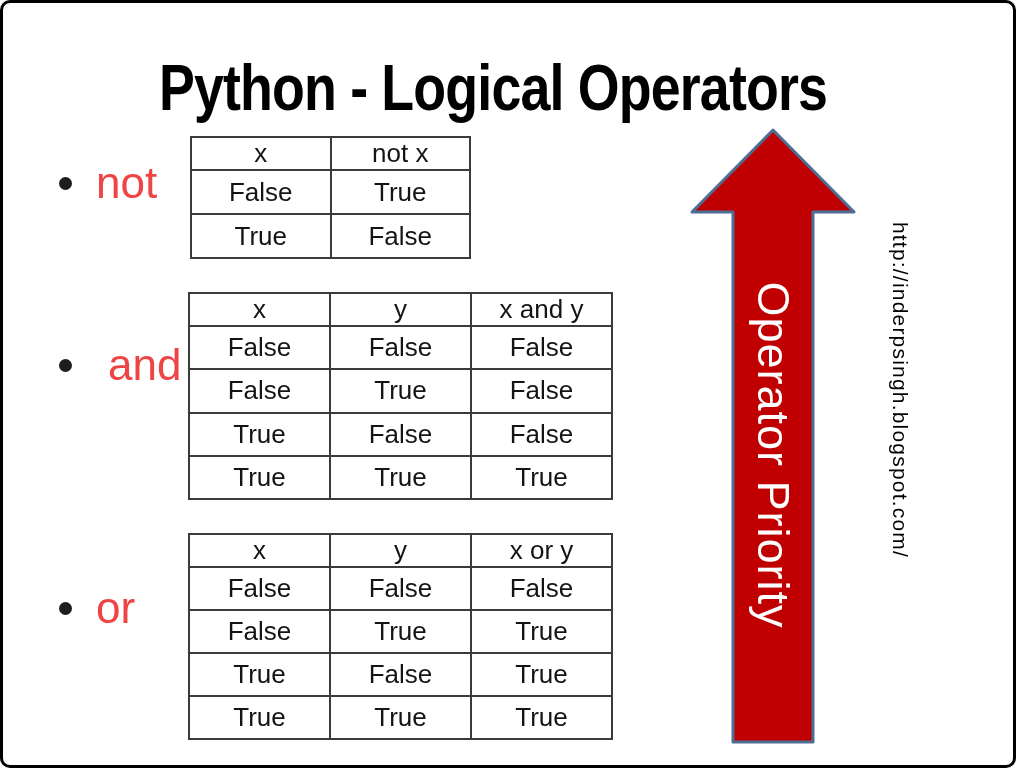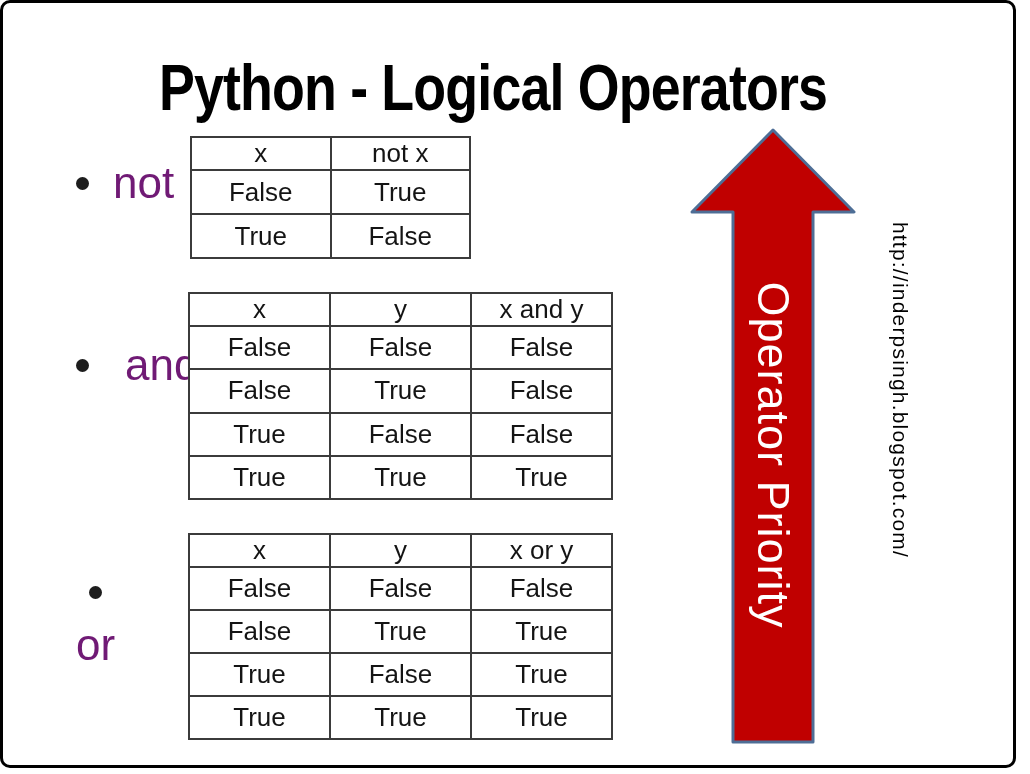--- a/index.html
+++ b/index.html
@@ -17,29 +17,29 @@
     background: #ffffff;
   }
   .title {
     position: absolute; top: 48px; left: 0; width: 980px;
     margin: 0; text-align: center;
     font-size: 64px; font-weight: 700; color: #000000;
     transform: scaleX(0.84); transform-origin: 50% 50%;
     letter-spacing: -1px; white-space: nowrap;
   }
   .bullet-item {
-    position: absolute; left: 73px; height: 44px;
+    position: absolute; left: 56px; height: 44px;
     display: flex; align-items: center; gap: 24px;
-    color: #701a75;
+    color: #ef4444;
   }
   .dot { width: 13px; height: 13px; border-radius: 50%; background: #1d1d1d; flex: 0 0 auto; }
   .bullet-label { font-size: 44px; line-height: 1; }
   .b-not { top: 158px; }
   .b-and { top: 340px; gap: 36px; }
-  .b-or  { top: 583px; flex-direction: column; }
+  .b-or  { top: 583px; }
 
   table.truth {
     position: absolute; border-collapse: collapse; table-layout: fixed;
     background: #ffffff;
   }
   table.truth th, table.truth td {
     border: 2px solid #3b3b3b;
     font-size: 26px; font-weight: 400; color: #141414;
     text-align: center; vertical-align: middle;
     padding: 0;

